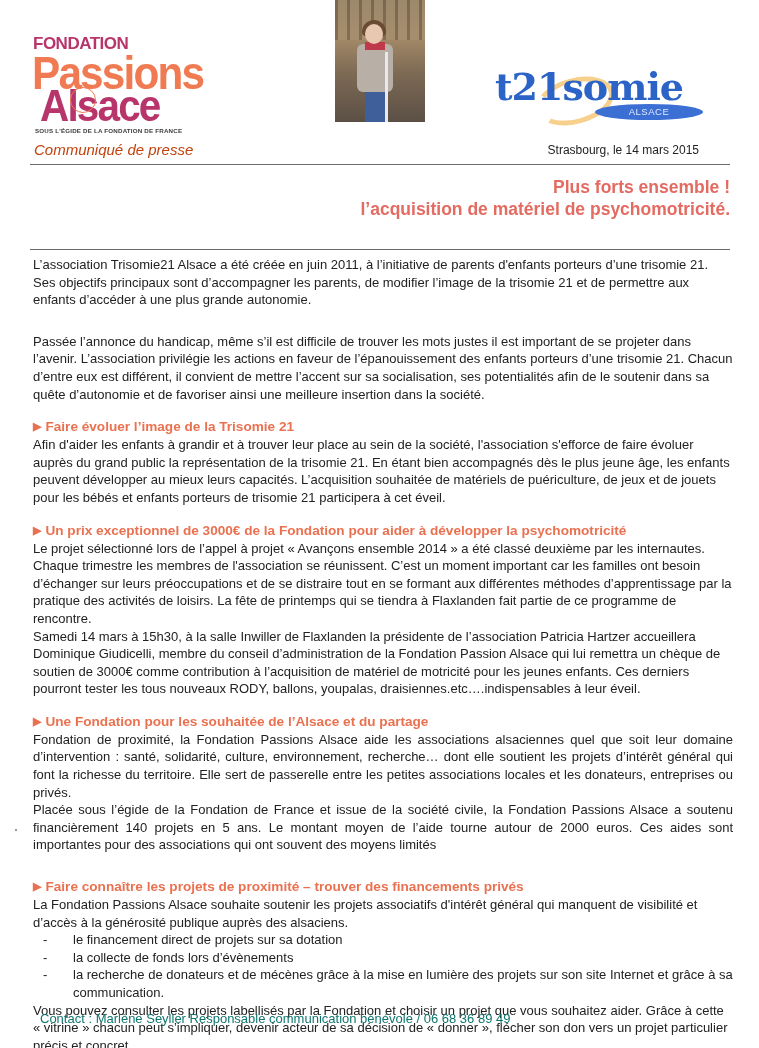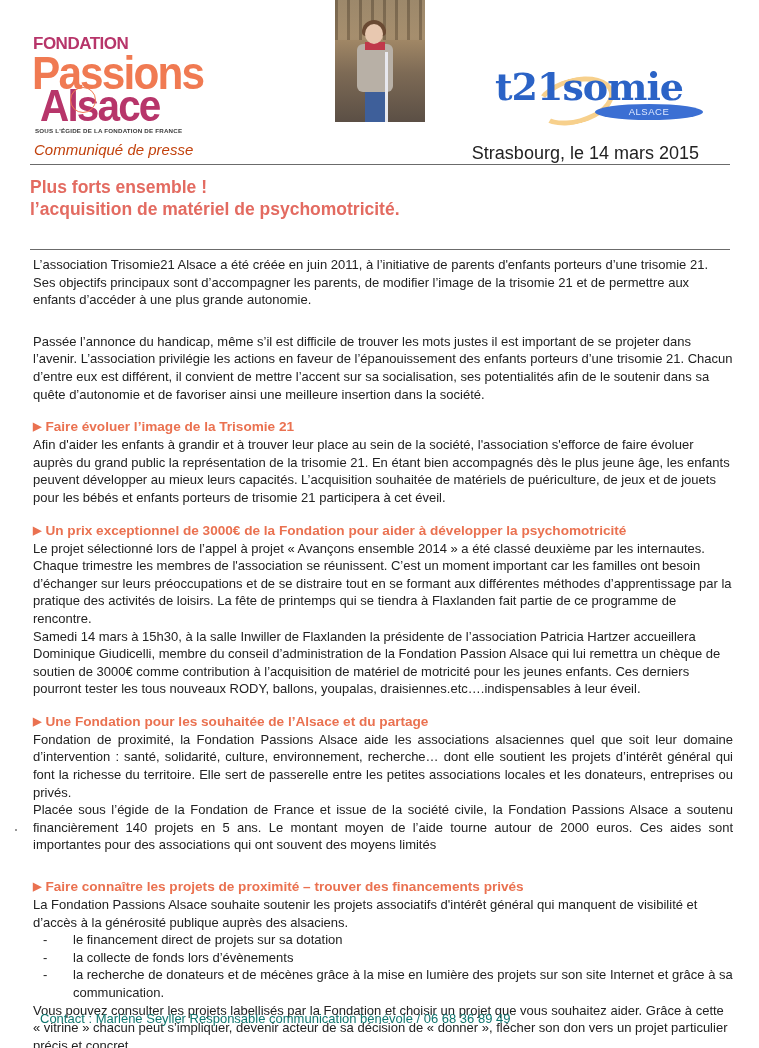--- a/index.html
+++ b/index.html
@@ -34,27 +34,27 @@
   .t21-swoosh { position:absolute; left:40px; top:8px; width:70px; height:36px; border-radius:50%;
                 border: 5px solid #f6c878; border-left-color: transparent; opacity: 0.85; transform: rotate(-15deg); }
   .t21-text { position: absolute; left: 0; top: -6px; font-family: "DejaVu Serif", serif; 
               font-weight: bold; font-size: 38px; color: #2b63c6; letter-spacing: -1px; white-space: nowrap; }
   .t21-pill { position: absolute; left: 100px; top: 34px; width: 108px; height: 16px; border-radius: 50%;
               background: #3b6fd3; color: #dfe9ff; font-size: 9.5px; text-align: center; line-height: 16px; letter-spacing: 0.5px; }
 
   
   .press-row { position: absolute; left: 32px; top: 141px; width: 695px; height: 22px; }
   .press-label { position: absolute; left: 2px; top: 0; font-size: 15px; color: #c2410c; font-style: italic; }
-  .press-date { position: absolute; right: 28px; top: 2px; font-size: 18px; color: #222; text-align: center; }
+  .press-date { position: absolute; right: 28px; top: 2px; font-size: 12px; color: #222; text-align: center; }
   .rule { position: absolute; left: 30px; width: 700px; height: 1px; background: #6b6b6b; }
   .rule.r1 { top: 164px; }
   .rule.r2 { top: 249px; }
 
   
-  .title-block { position: absolute; left: 30px; top: 176px; width: 700px; text-align: left;
+  .title-block { position: absolute; left: 30px; top: 176px; width: 700px; text-align: right;
                  color: #e36b61; font-weight: bold; font-size: 17.5px; line-height: 22px; }
 
   
   .content { position: absolute; left: 33px; top: 256px; width: 700px; font-size: 13px; line-height: 17.6px; color: #222; }
   .content p { margin: 0; }
   .intro { margin-bottom: 24px !important; }
   .section { margin-bottom: 15px; }
   .sec-head { color: #ea7150; font-weight: bold; font-size: 13.6px; line-height: 17px; margin: 0; }
   .sec-head .arrow { font-size: 11px; margin-right: 4px; display: inline-block; transform: translateY(-1px); }
   .justify { text-align: justify; }

